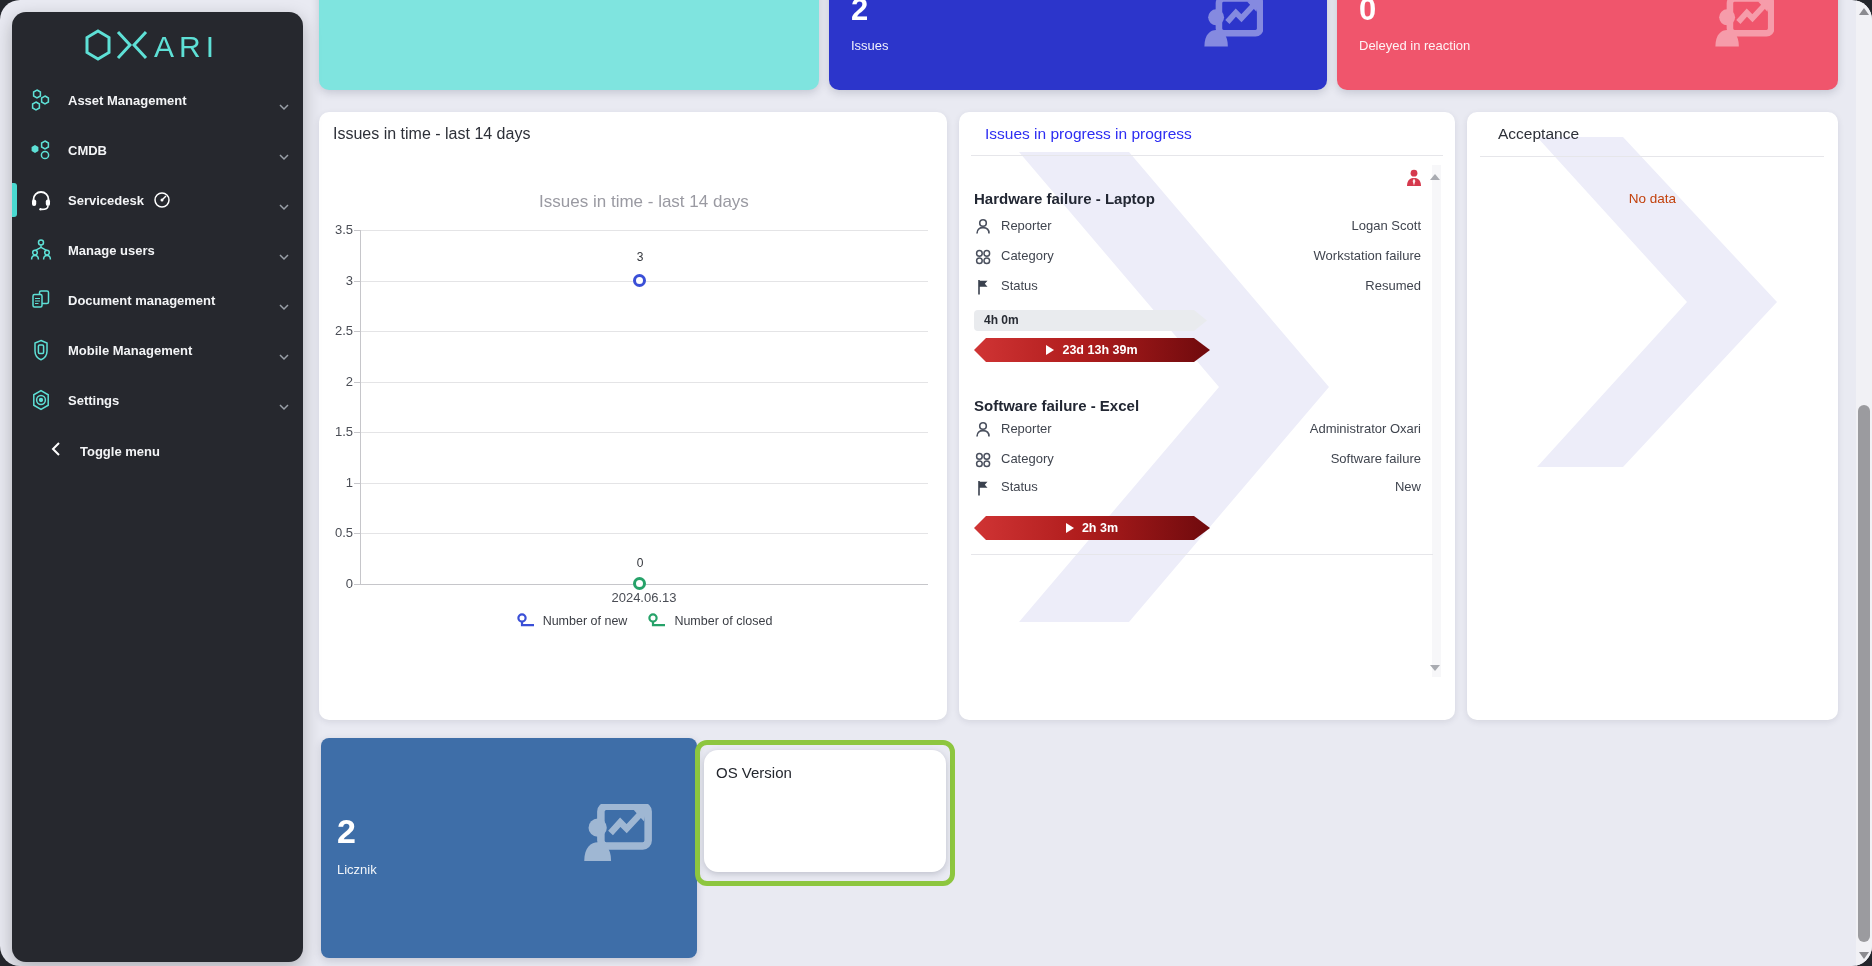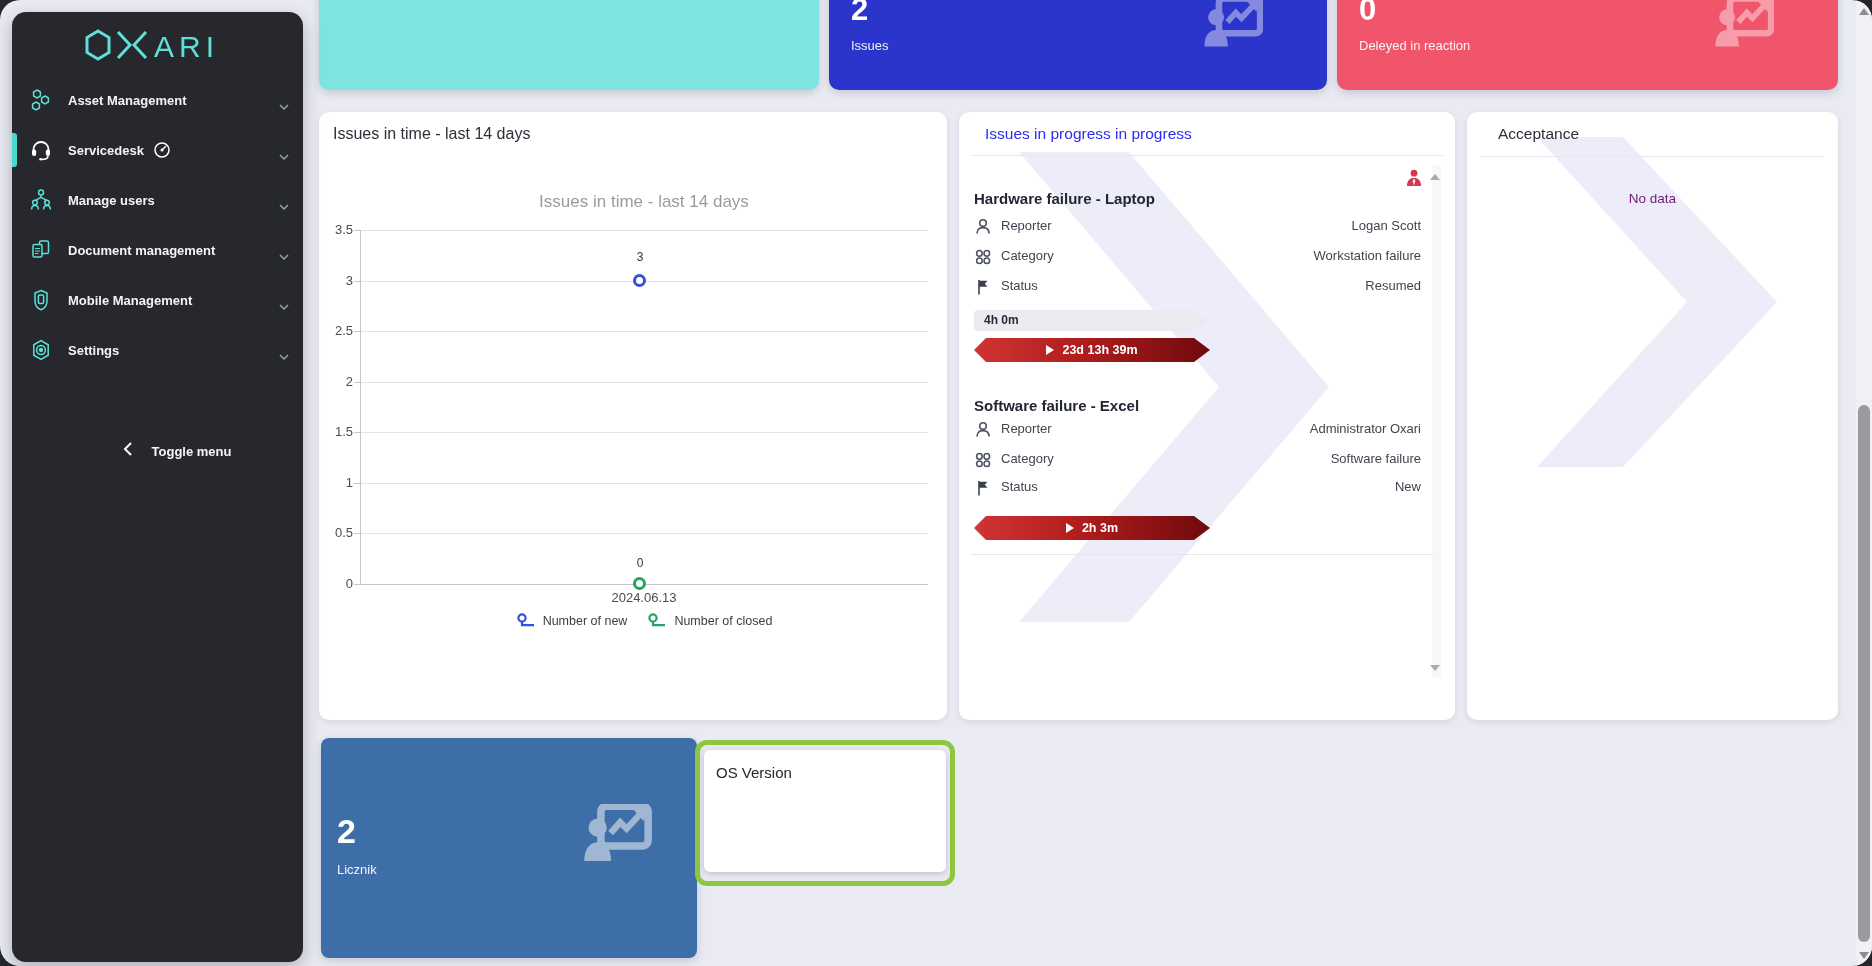--- a/index.html
+++ b/index.html
@@ -11,21 +11,21 @@
   .sidebar { position:absolute; left:12px; top:12px; width:291px; height:950px; background:#26282e; border-radius:14px; box-shadow:0 6px 18px rgba(0,0,0,.25); z-index:3; }
   .logo { position:absolute; top:12px; left:0; right:0; height:44px; display:flex; align-items:center; justify-content:center; }
   .menu { position:absolute; top:63px; left:0; right:0; }
   .menu-item { position:relative; height:50px; display:flex; align-items:center; padding-left:16px; cursor:pointer; }
   .menu-item .mi-icon { width:26px; height:24px; display:flex; align-items:center; justify-content:center; flex:0 0 26px; }
   .menu-item .mi-label { margin-left:14px; color:#f3f4f6; font-size:13px; font-weight:700; }
   .menu-item .mi-chevron { position:absolute; right:14px; top:22px; }
   .menu-item.indented { }
   .active-bar { position:absolute; left:0; top:8px; width:5px; height:34px; background:#49d9d0; border-radius:0 3px 3px 0; }
   .gauge-wrap { margin-left:9px; display:flex; align-items:center; }
-  .toggle-item { position:absolute; top:419px; left:16px; right:0; height:40px; display:flex; align-items:center; padding-left:22px; cursor:pointer;justify-content:center; }
+  .toggle-item { position:absolute; top:419px; left:16px; right:0; height:40px; display:flex; align-items:center; padding-left:22px; cursor:pointer; }
   .toggle-item .mi-label { margin-left:18px; color:#f3f4f6; font-size:13px; font-weight:700; }
 
   
   .stat-card { position:absolute; top:-58px; height:148px; border-radius:10px; box-shadow:0 3px 8px rgba(40,44,70,.18); z-index:1; }
   .stat-card.teal { left:319px; width:500px; background:#7fe4df; }
   .stat-card.blue { left:829px; width:498px; background:#2c35cb; }
   .stat-card.red  { left:1337px; width:501px; background:#f0556c; }
   .stat-value { position:absolute; left:22px; top:50px; font-size:31px; font-weight:700; color:#fff; }
   .stat-label { position:absolute; left:22px; top:96px; font-size:13px; color:rgba(255,255,255,.93); }
   .stat-icon { position:absolute; right:64px; top:54px; width:60px; height:52px; opacity:.42; }
@@ -71,29 +71,29 @@
     background:linear-gradient(90deg,#d03434 0%,#b01d1d 45%,#6f0a0d 100%);
     clip-path:polygon(0 50%,12px 0,calc(100% - 16px) 0,100% 50%,calc(100% - 16px) 100%,12px 100%);
     display:flex; align-items:center; justify-content:center; color:#fff; font-size:12.5px; font-weight:700; z-index:1; }
   .play-icon { display:inline-block; width:0; height:0; border-top:5px solid transparent; border-bottom:5px solid transparent; border-left:8px solid #fff; margin-right:8px; }
 
   
   #acceptance-card { left:1467px; top:112px; width:371px; height:608px; }
   #acceptance-card .wm { left:70px; top:25px; width:240px; height:330px;
     clip-path:polygon(0 0,86px 0,240px 165px,86px 330px,0 330px,150px 165px); }
   .acc-title { position:absolute; left:31px; top:13px; font-size:15.5px; color:#2d3038; z-index:1; }
-  .no-data { position:absolute; left:0; right:0; top:79px; text-align:center; font-size:13.5px; color:#701a75; z-index:1; }
+  .no-data { position:absolute; left:0; right:0; top:79px; text-align:center; font-size:13.5px; color:#c2410c; z-index:1; }
 
   
   #licznik-card { position:absolute; left:321px; top:738px; width:376px; height:220px; background:#3e6ea8; border-radius:8px; box-shadow:0 3px 8px rgba(40,44,70,.18); z-index:1; }
   #licznik-card .stat-value { top:74px; left:16px; font-size:34px; }
   #licznik-card .stat-label { top:124px; left:16px; }
   #licznik-card .stat-icon { right:44px; top:66px; width:72px; height:58px; opacity:.5; }
   #os-box { position:absolute; left:695px; top:740px; width:260px; height:146px; border:5px solid #8dc63f; border-radius:12px; z-index:2; }
-  #os-inner { position:absolute; left:4px; top:5px; width:242px; height:122px; background:#fff; border-radius:6px; box-shadow:0 2px 6px rgba(40,44,70,.22); }
+  #os-inner { position:absolute; left:4px; top:5px; width:242px; height:122px; background:#fff; border-radius:14px; box-shadow:0 2px 6px rgba(40,44,70,.22); }
   .os-title { position:absolute; left:12px; top:14px; font-size:15px; color:#24272e; }
 
   
   .vscroll-track { position:absolute; right:0; top:0; width:16px; height:966px; background:#f1f1f5; z-index:2; }
   .vscroll-thumb { position:absolute; right:2px; top:405px; width:12px; height:537px; background:#9b9b9f; border-radius:6px; }
   .arrow-up-pg, .arrow-down-pg { position:absolute; right:3px; width:0; height:0; border-left:5px solid transparent; border-right:5px solid transparent; }
   .arrow-up-pg { top:8px; border-bottom:7px solid #8b8b90; }
   .arrow-down-pg { bottom:7px; border-top:7px solid #8b8b90; }
 </style>
 </head>
@@ -124,20 +124,35 @@
           </svg>
         </span>
         <span class="mi-label">Asset Management</span>
         <span class="mi-chevron">
           <svg width="10" height="7" viewBox="0 0 10 7" fill="none" stroke="#9aa0a8" stroke-width="1.5">
                 <polyline points="1,1 5,5 9,1"></polyline>
               </svg>
         </span>
       </div>
 
+      <div class="menu-item">
+        <span class="mi-icon">
+          <svg width="24" height="24" viewBox="0 0 24 24">
+            <polygon points="6,7 9.4,9 9.4,13 6,15 2.6,13 2.6,9" fill="#5ee0d6"></polygon>
+            <polygon points="16,3 19.4,5 19.4,9 16,11 12.6,9 12.6,5" fill="none" stroke="#5ee0d6" stroke-width="1.5"></polygon>
+            <circle cx="16" cy="17" r="3.6" fill="none" stroke="#5ee0d6" stroke-width="1.5"></circle>
+          </svg>
+        </span>
+        <span class="mi-label">CMDB</span>
+        <span class="mi-chevron">
+          <svg width="10" height="7" viewBox="0 0 10 7" fill="none" stroke="#9aa0a8" stroke-width="1.5">
+                <polyline points="1,1 5,5 9,1"></polyline>
+              </svg>
+        </span>
+      </div>
 
       <div class="menu-item indented">
         <span class="active-bar"></span>
         <span class="mi-icon">
           <svg width="24" height="24" viewBox="0 0 24 24">
             <path d="M4.5 13 v-1.5 a7.5 7.5 0 0 1 15 0 V13" fill="none" stroke="#fff" stroke-width="1.8"></path>
             <rect x="3" y="11.5" width="4.2" height="6.5" rx="2" fill="#fff"></rect>
             <rect x="16.8" y="11.5" width="4.2" height="6.5" rx="2" fill="#fff"></rect>
             <path d="M19 18 c0 2.4 -3.4 3.4 -6.4 3.4" fill="none" stroke="#fff" stroke-width="1.6"></path>
             <circle cx="11.6" cy="21.3" r="1.3" fill="#fff"></circle>

